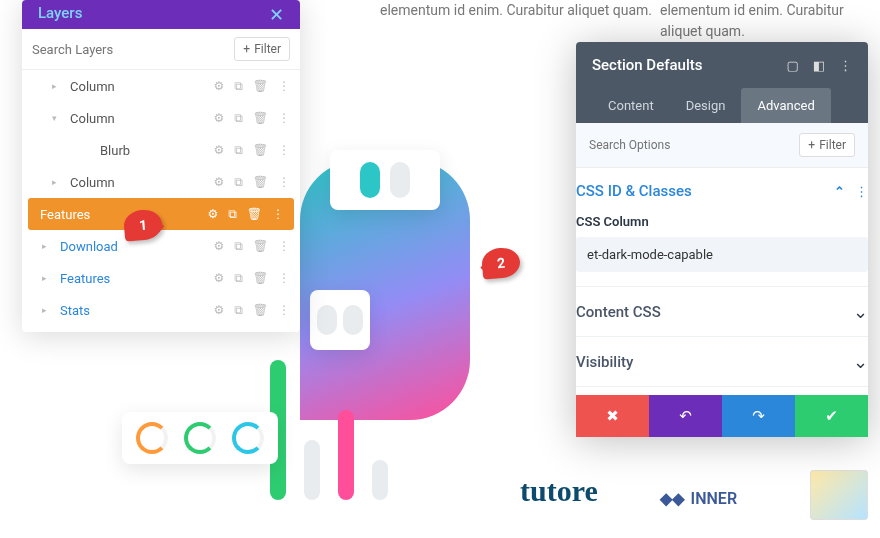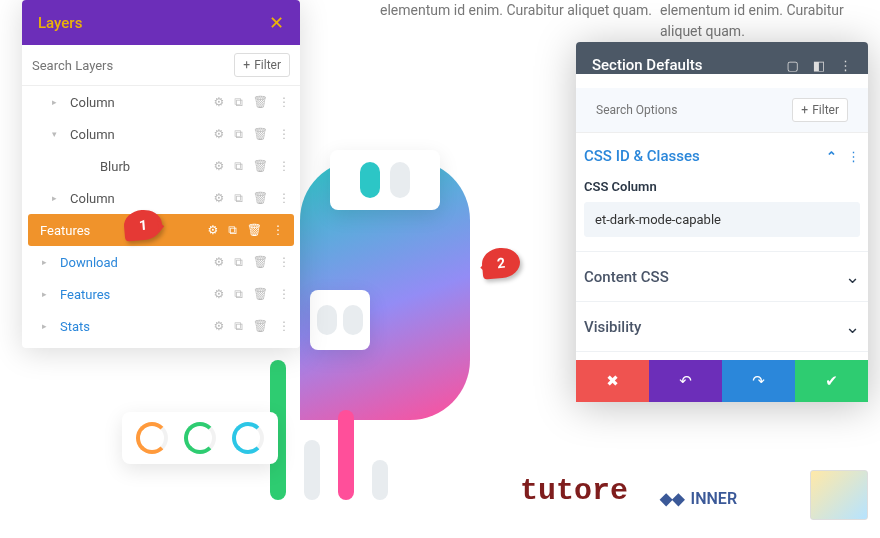--- a/index.html
+++ b/index.html
@@ -7,21 +7,21 @@
 
   
   .bg-text { position: absolute; color: #777; font-size: 14px; line-height: 1.5; }
   .circle-spinner { width: 32px; height: 32px; border: 4px solid; border-radius: 50%; border-right-color: rgba(0,0,0,0.05); display: inline-block; }
 
   
   .layers-panel {
     position: absolute; left: 22px; top: 0; width: 278px;
     background: #fff; box-shadow: 0 4px 30px rgba(0,0,0,.15); border-radius: 4px; z-index: 30;
   }
-  .layers-header { background: #6c2eb9; color: #eab308; padding: 12px 16px; display: flex; justify-content: space-between; align-items: center; border-radius: 4px 4px 0 0; }
+  .layers-header { background: #6c2eb9; color: #7dd3fc; padding: 4px 16px; display: flex; justify-content: space-between; align-items: flex-start; border-radius: 4px 4px 0 0; }
   .layers-title { font-size: 15px; font-weight: 500; }
   .layers-close { font-size: 18px; cursor: pointer; }
   .layers-search { display: flex; align-items: center; padding: 8px 10px; border-bottom: 1px solid #eee; gap:0; }
   .layers-search input { border: none; flex: 1; font-size: 13px; color: #888; outline: none; }
   .filter-btn { border: 1px solid #ddd; background: #fff; font-size: 12px; color: #666; padding: 4px 8px; border-radius: 3px; cursor: pointer; display:flex; align-items:center; gap:4px;}
   .layer-list { padding-bottom: 6px; }
   .layer-row { display: flex; align-items: center; height: 32px; font-size: 13px; color: #555; position: relative; padding-left: 48px; }
   .layer-row.indent-1 { padding-left: 48px; }
   .layer-row.indent-2 { padding-left: 78px; }
   .layer-row.top { padding-left: 38px; }
@@ -40,24 +40,24 @@
     position: absolute; right: 12px; top: 42px; width: 292px; background: #fff;
     box-shadow: 0 4px 40px rgba(0,0,0,.25); border-radius: 4px; z-index: 40;
   }
   .sp-header { background: #4c5866; color: #fff; padding: 14px 16px 0 16px; border-radius: 4px 4px 0 0; }
   .sp-title-row { display: flex; justify-content: space-between; align-items: center; margin-bottom: 14px; }
   .sp-title { font-size: 15px; font-weight: 500; }
   .sp-title-icons { display: flex; gap: 14px; font-size: 13px; color: #ddd; }
   .sp-tabs { display: flex; gap: 0; }
   .sp-tab { font-size: 13px; padding: 10px 16px; color: #cfd6dd; cursor: pointer; }
   .sp-tab.active { background: #6a7682; color: #fff; border-radius: 3px 3px 0 0; }
-  .sp-search { background:#f6f9fd;display:flex; align-items:center; padding:10px 20px; border-bottom:1px solid #eee; }
+  .sp-search { background:#f6f9fd;display:flex; align-items:center; padding:10px 13px; border-bottom:1px solid #eee; }
   .sp-search input { flex:1; border:none; background:transparent; font-size:12px; color:#888; outline:none; }
   .sp-body { padding: 0; }
-  .sp-section { padding: 14px 8px; border-bottom: 1px solid #eef1f4; }
+  .sp-section { padding: 14px 0; border-bottom: 1px solid #eef1f4; }
   .sp-section-head { display:flex; justify-content:space-between; align-items:center; cursor:pointer;}
   .sp-section-title { color:#2b87da; font-size:15px; font-weight:500; }
   .sp-section-title.dim { color:#4a5568; }
   .sp-section-title.faded { color:#9aa4b0; }
   .sp-section-ctrl { display:flex; gap:10px; color:#2b87da; font-size:13px; align-items:center;}
   .sp-chevron { font-size:18px; color:#2b3746; }
   .sp-field { margin-top:14px; }
   .sp-field-label { font-size:13px; font-weight:600; color:#2b3746; margin-bottom:8px;}
   .sp-text-input { width:100%; background:#f1f5f9; border:1px solid #f1f5f9; border-radius:3px; padding:9px 10px; font-size:13px; color:#333; outline:none; }
 
@@ -67,21 +67,21 @@
   .ab-undo { background:#6c2eb9; }
   .ab-redo { background:#2b87da; }
   .ab-save { background:#2ecc71; }
 
   
   .bubble { position:absolute; width:38px; height:30px; background:#e53935; color:#fff; font-weight:700; font-size:14px; display:flex; align-items:center; justify-content:center; border-radius:50% 50% 50% 4px; transform:rotate(-5deg); box-shadow:2px 3px 4px rgba(0,0,0,.25); z-index:60;}
   .bubble::after{ content:""; position:absolute; right:-8px; bottom:6px; border:6px solid transparent; border-left-color:#e53935;}
   .bubble.pt-left::after{ left:-8px; right:auto; border-left-color:transparent; border-right-color:#e53935;}
   
   .logo-inner { position:absolute; bottom:30px; left:660px; display:flex; align-items:center; gap:6px; color:#3b5998; font-weight:600;}
-  .logo-cursive { position:absolute; bottom:30px; left:520px; font-family:Liberation Mono, monospace; font-size:30px; color:#7f1d1d; font-weight:700;}
+  .logo-cursive { position:absolute; bottom:30px; left:520px; font-family:Liberation Serif, serif; font-size:30px; color:#0c4a6e; font-weight:700;}
   .thumb { position:absolute; bottom:18px; right:12px; width:58px; height:50px; background:linear-gradient(135deg,#ffe9a8,#b6e3ff); border:1px solid #ddd; border-radius:3px; }
 
   .bg-grad-card { position:absolute; left:300px; top:160px; width:170px; height:260px; border-radius:60px 60px 60px 0; background:linear-gradient(160deg,#2cc6c6,#938cf5 55%,#ff4f9a); filter:blur(.3px); z-index:2;}
   .bg-bars { position:absolute; left:270px; top:360px; display:flex; gap:18px; align-items:flex-end; z-index:5;}
   .bg-bar { width:16px; border-radius:8px; }
   .bg-white-card { position:absolute; background:#fff; box-shadow:0 6px 20px rgba(0,0,0,.1); border-radius:8px; z-index:6; }
   .mini-pill { width:20px; height:36px; border-radius:10px; display:inline-block;}
   .spinners-row { position:absolute; left:122px; top:412px; display:flex; gap:16px; z-index:10; background:#fff; padding:10px 14px; border-radius:8px; box-shadow:0 6px 20px rgba(0,0,0,.1);}
 </style>
 </head>
@@ -211,20 +211,25 @@
 <div class="settings-panel">
   <div class="sp-header">
     <div class="sp-title-row">
       <span class="sp-title">Section Defaults</span>
       <span class="sp-title-icons">
         <span>▢</span>
         <span>◧</span>
         <span>⋮</span>
       </span>
     </div>
+    <div class="sp-tabs">
+      <div class="sp-tab">Content</div>
+      <div class="sp-tab">Design</div>
+      <div class="sp-tab active">Advanced</div>
+    </div>
   </div>
   <div class="sp-search">
     <input placeholder="Search Options" style="">
     <button class="filter-btn">
       <span>+</span>
       <span>Filter</span>
     </button>
   </div>
   <div class="sp-body">
     <div class="sp-section">

